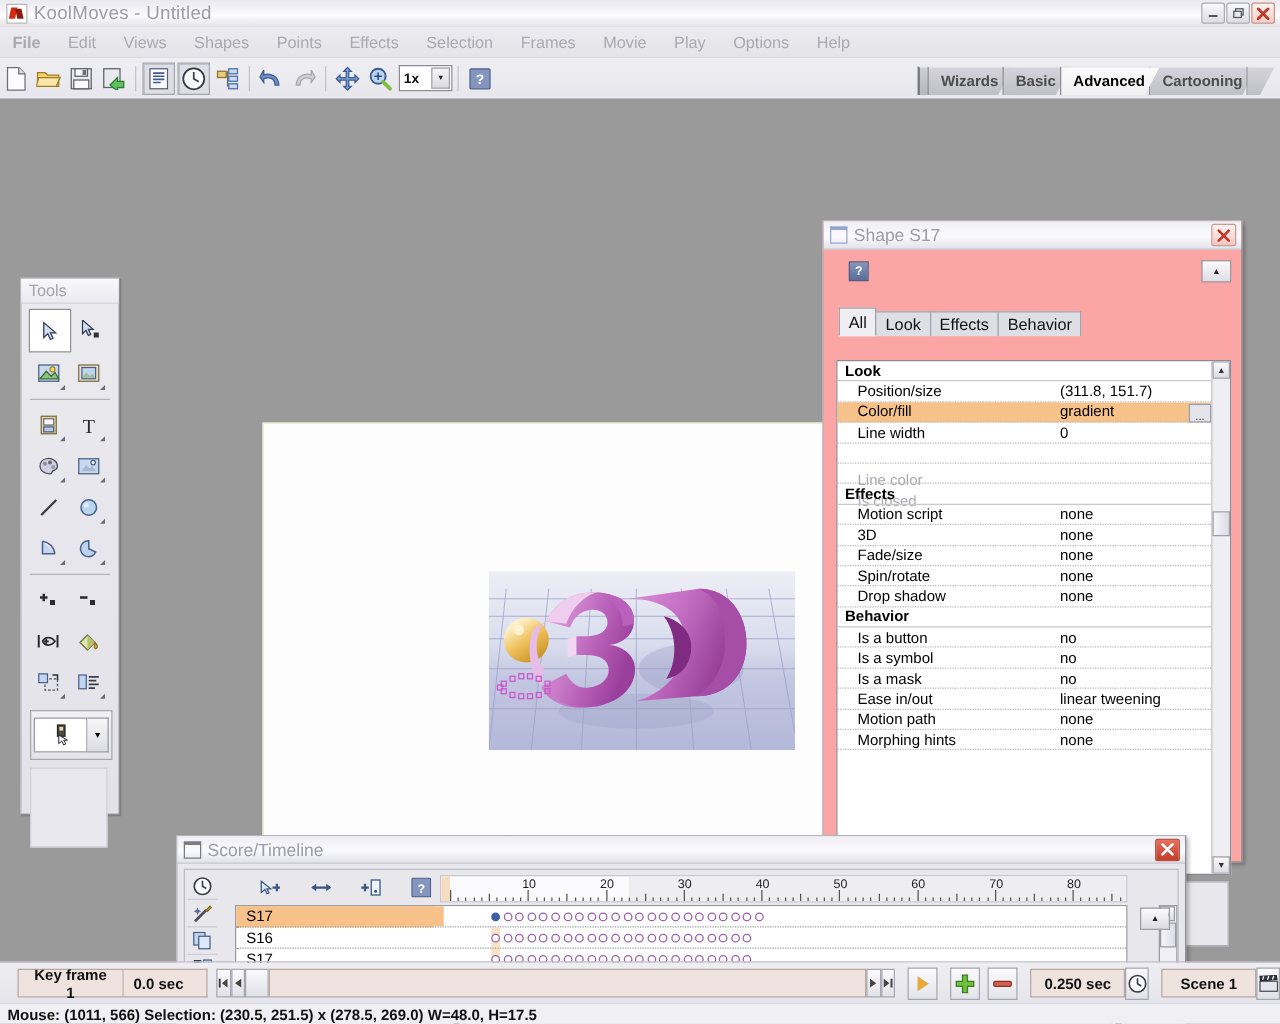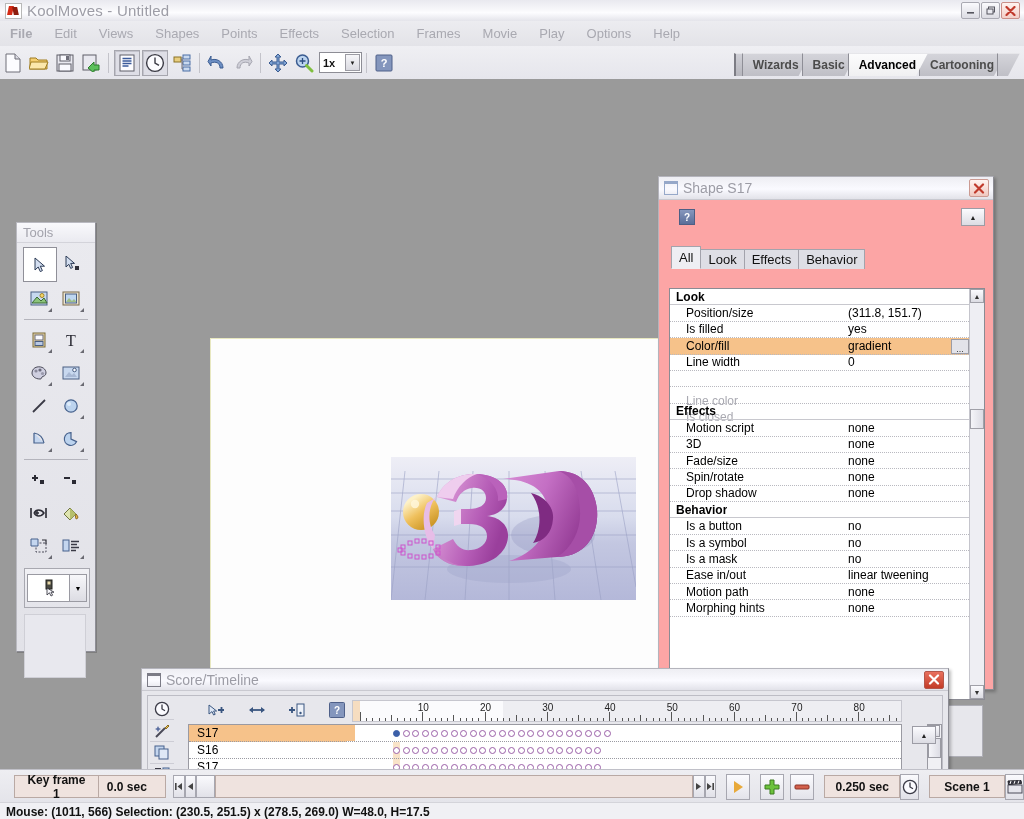--- a/index.html
+++ b/index.html
@@ -582,24 +582,20 @@
       </div>
 
       <div class="proplist">
         <div id="prop-rows" style="position:absolute;left:0;top:0;right:15px;">
             <div class="prow group">
               <span class="pname">Look</span>
             </div>
             <div class="prow">
               <span class="pname">Position/size</span>
               <span class="pval">(311.8, 151.7)</span>
-            </div>
-            <div class="prow">
-              <span class="pname">Is filled</span>
-              <span class="pval">yes</span>
             </div>
             <div class="prow sel">
               <span class="pname">Color/fill</span>
               <span class="pval">gradient</span>
               <span class="ellipsis-btn">...</span>
             </div>
             <div class="prow">
               <span class="pname">Line width</span>
               <span class="pval">0</span>
             </div>

